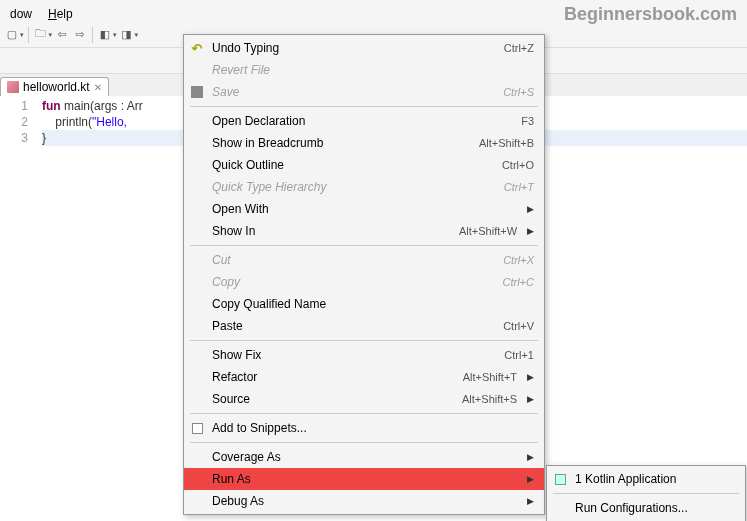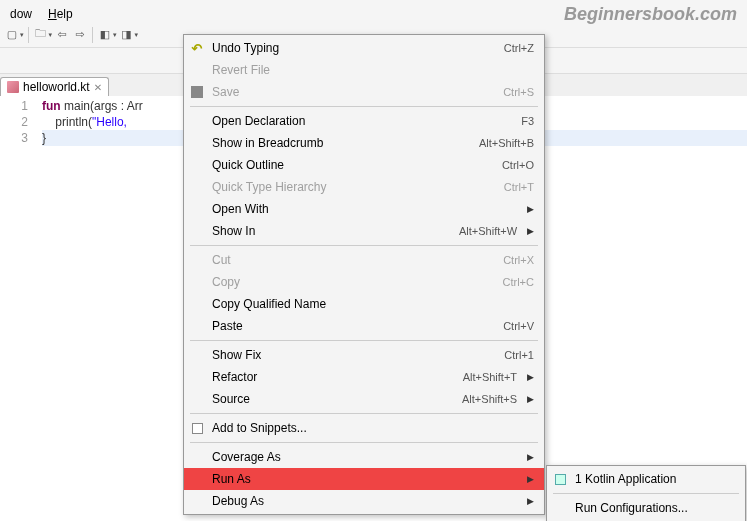--- a/index.html
+++ b/index.html
@@ -1,18 +1,18 @@
 <!DOCTYPE html>
 <html><head>
 <meta charset="utf-8">
 <style>
   * { margin: 0; padding: 0; box-sizing: border-box; font-family: "Segoe UI", Tahoma, sans-serif; font-size: 12px; }
   body { background: #fff; width: 747px; height: 521px; overflow: hidden; position: relative; }
 
-  .watermark { position: absolute; top: 4px; right: 10px; font-size: 18px; color: #999; font-style: italic; font-weight: bold; }
+  .watermark { position: absolute; top: 4px; right: 10px; font-size: 18px; color: #999; font-weight: bold; }
 
   .menubar { height: 22px; display: flex; align-items: center; padding: 6px 4px 0 4px; gap: 4px; background: #f5f5f5; }
   .menubar-item { padding: 2px 6px; cursor: default; }
   .menubar-item .letter { text-decoration: underline; }
 
   .toolbar { height: 26px; background: #f5f5f5; border-bottom: 1px solid #ddd; display: flex; align-items: center; padding: 0 4px; gap: 2px; }
   .tb-icon { width: 16px; height: 16px; display: flex; align-items: center; justify-content: center; color: #555; font-size: 11px; }
   .tb-sep { width: 1px; height: 16px; background: #ccc; margin: 0 2px; }
   .dropdown-caret { font-size: 7px; color: #555; margin-left: -2px; }
 
@@ -26,21 +26,21 @@
   .code { flex: 1; padding: 2px 0 0 4px; font-family: Consolas, monospace; font-size: 12px; line-height: 16px; color: #333; white-space: pre; }
   .kw { color: #7f0055; font-weight: bold; }
   .str { color: #2a00ff; }
   .code .highlight-line { background: #e8f0fb; display: inline-block; width: 100%; }
 
   .context-menu { position: absolute; background: #f4f4f4; border: 1px solid #999; box-shadow: 2px 2px 6px rgba(0,0,0,0.25); padding: 2px 0; }
   .main-menu { top: 34px; left: 183px; width: 362px; }
   .sub-menu { top: 465px; left: 546px; width: 200px; }
 
   .menu-row { height: 22px; display: flex; align-items: center; padding: 0 10px 0 28px; position: relative; cursor: default; }
-  .menu-row.disabled { color: #a0a0a0; }
+  .menu-row.disabled { color: #a0a0a0; font-style: italic; }
   .menu-row.highlighted { background: #ef4444; }
   .menu-label { flex: 1; }
   .menu-shortcut { color: #555; font-size: 11px; }
   .menu-row.disabled .menu-shortcut { color: #a0a0a0; }
   .menu-arrow { font-size: 9px; color: #333; margin-left: 10px; }
   .menu-sep { height: 1px; background: #ccc; margin: 3px 6px; }
   .menu-icon { position: absolute; left: 5px; width: 16px; height: 16px; display: flex; align-items: center; justify-content: center; }
   .undo-glyph { font-size: 13px; color: #a8a800; font-weight: bold; }
   .save-glyph { width: 12px; height: 12px; background: #888; }
   .snippet-glyph { width: 11px; height: 11px; border: 1px solid #888; background: #fff; }

